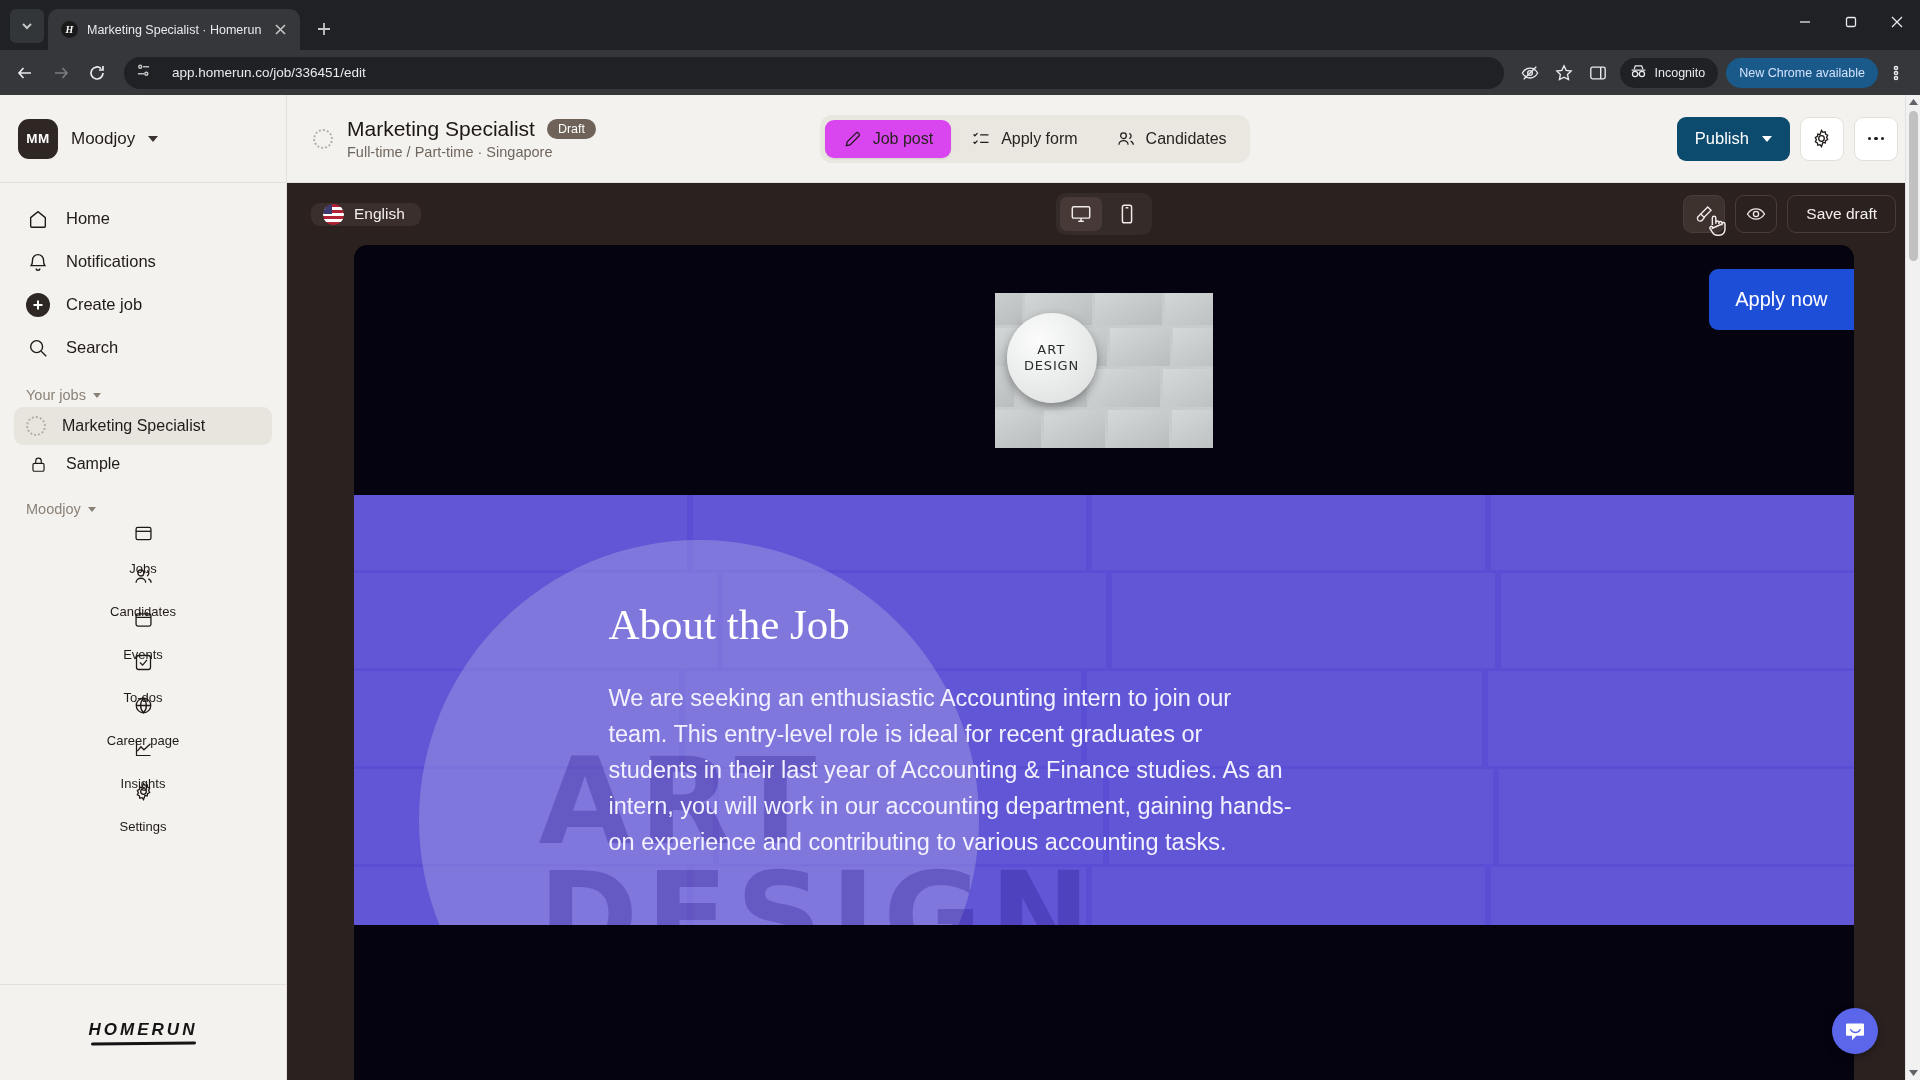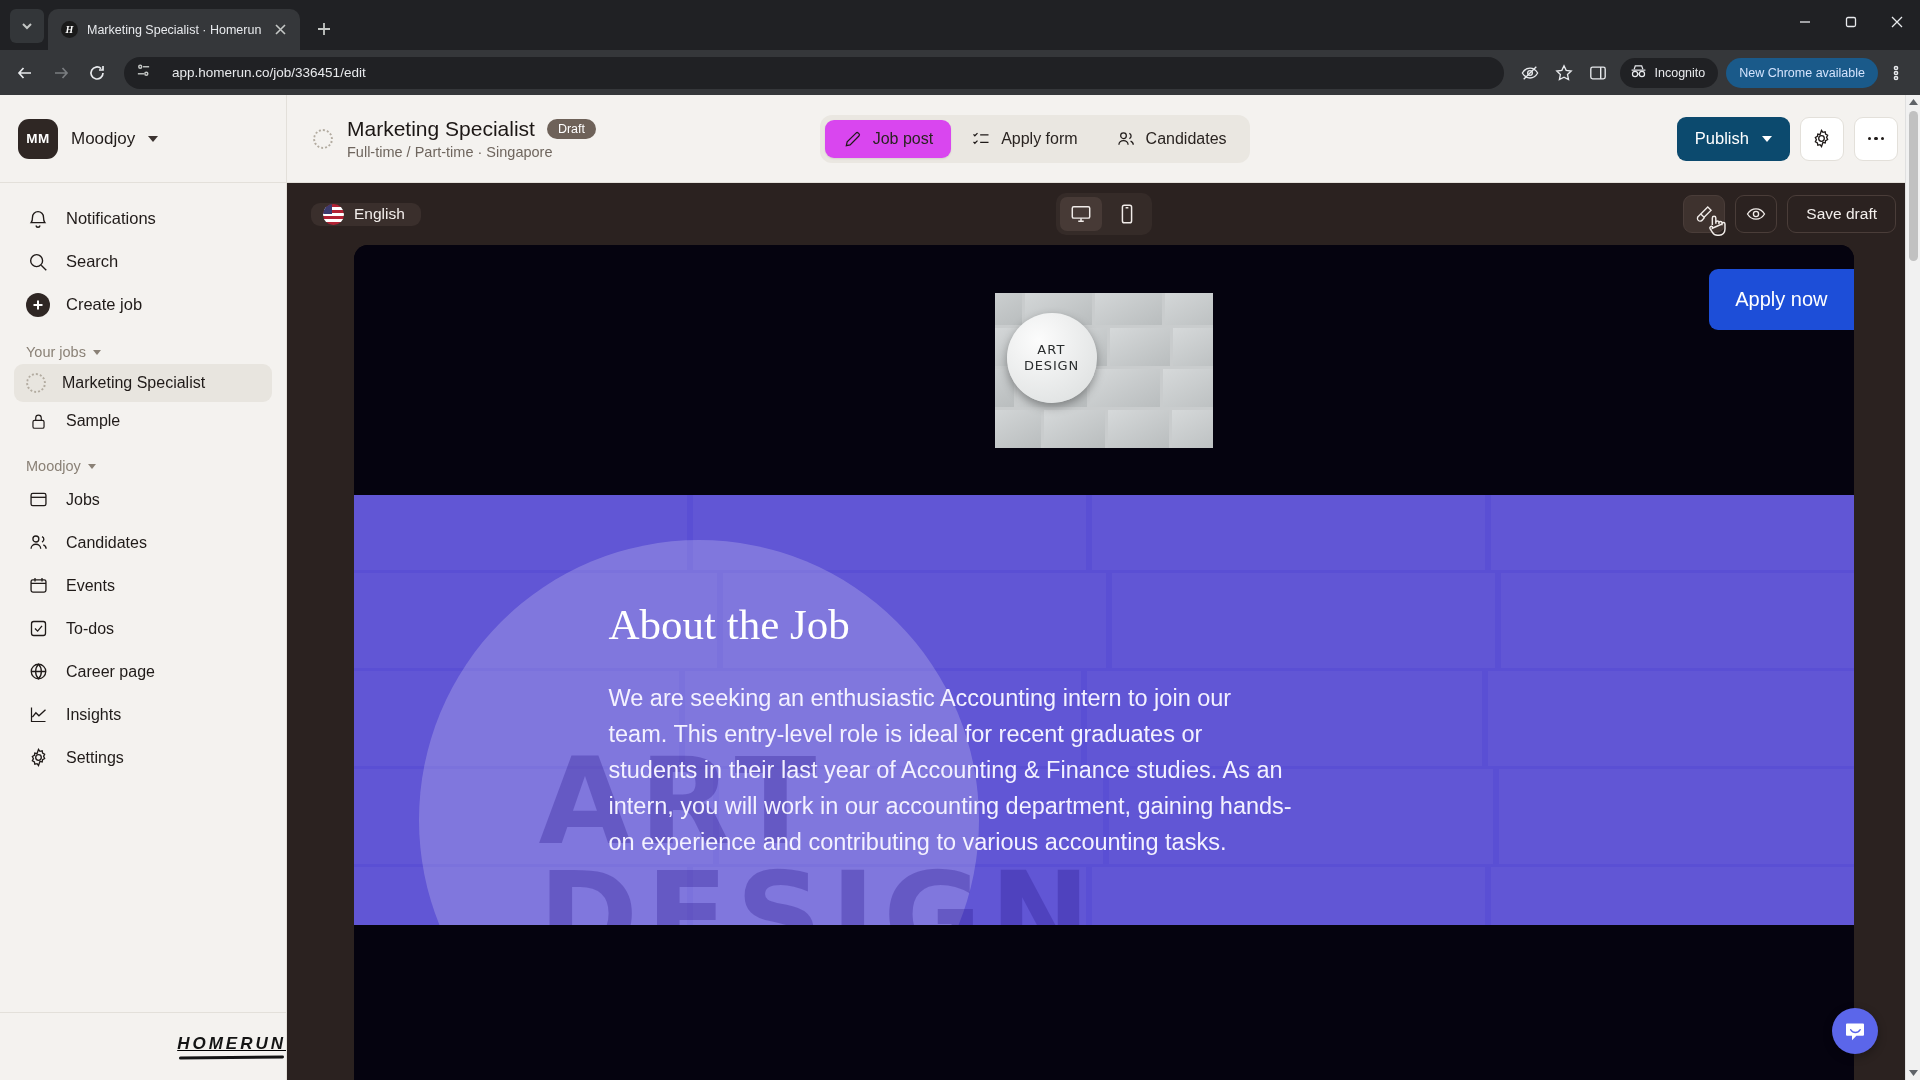--- a/index.html
+++ b/index.html
@@ -139,25 +139,25 @@
   .job-item {
     display: flex; align-items: center; gap: 16px; height: 38px;
     padding: 0 12px; border-radius: 9px; cursor: pointer;
     color: #201b19; font-size: 16px;
   }
   .job-item.active { background: #e8e5df; }
   .dotted-circle {
     width: 20px; height: 20px; border-radius: 50%;
     border: 2px dotted #b3aca1; flex-shrink: 0;
   }
-  .nav-small { font-size: 16px; }
+  .nav-small { font-size: 13px; flex-direction: column; }
 
   .sidebar-footer {
     margin-top: auto; border-top: 1px solid #e3e0da;
-    height: 68px; display: flex; align-items: center; justify-content: flex-end; text-decoration: underline;
+    height: 96px; display: flex; align-items: center; justify-content: center;
   }
   .homerun-logo {
     font-family: "Liberation Sans", sans-serif; font-size: 17px;
     font-weight: 700; letter-spacing: 3px; font-style: italic;
     color: #141414; position: relative; padding-bottom: 5px;
   }
   .homerun-logo::after {
     content: ""; position: absolute; left: 2px; right: 2px; bottom: 0;
     height: 3px; background: #141414; border-radius: 2px;
     transform: rotate(-0.7deg);
@@ -475,44 +475,52 @@
     <div class="org-head">
       <div class="org-avatar">MM</div>
       <div class="org-name">Moodjoy</div>
       <div class="caret"></div>
     </div>
 
     <div class="nav-section">
       <div class="nav-item">
         <span class="nav-ico">
           <svg width="22" height="22" viewBox="0 0 24 24">
+              <path d="M4 10.5L12 4l8 6.5V20a1 1 0 0 1-1 1H5a1 1 0 0 1-1-1z"></path>
+            </svg>
+        </span>
+        <span>Home</span>
+      </div>
+      <div class="nav-item">
+        <span class="nav-ico">
+          <svg width="22" height="22" viewBox="0 0 24 24">
               <path d="M6 10a6 6 0 1 1 12 0c0 4 1.5 6 1.5 6h-15S6 14 6 10z"></path>
               <path d="M10 19a2 2 0 0 0 4 0"></path>
             </svg>
         </span>
         <span>Notifications</span>
-      </div>
-      <div class="nav-item">
-        <span class="nav-ico">
-          <svg width="22" height="22" viewBox="0 0 24 24">
-              <circle cx="10.5" cy="10.5" r="6.5"></circle>
-              <path d="M15.5 15.5L21 21"></path>
-            </svg>
-        </span>
-        <span>Search</span>
       </div>
       <div class="nav-item">
         <span class="nav-ico">
           <span class="plus-circle">
               <svg width="12" height="12" viewBox="0 0 12 12">
                 <path d="M6 1.5v9M1.5 6h9"></path>
               </svg>
             </span>
         </span>
         <span>Create job</span>
+      </div>
+      <div class="nav-item">
+        <span class="nav-ico">
+          <svg width="22" height="22" viewBox="0 0 24 24">
+              <circle cx="10.5" cy="10.5" r="6.5"></circle>
+              <path d="M15.5 15.5L21 21"></path>
+            </svg>
+        </span>
+        <span>Search</span>
       </div>
 
       <div class="group-label">
         <span>Your jobs</span>
         <span class="caret sm"></span>
       </div>
       <div class="job-item active">
         <span class="dotted-circle"></span>
         <span>Marketing Specialist</span>
       </div>

